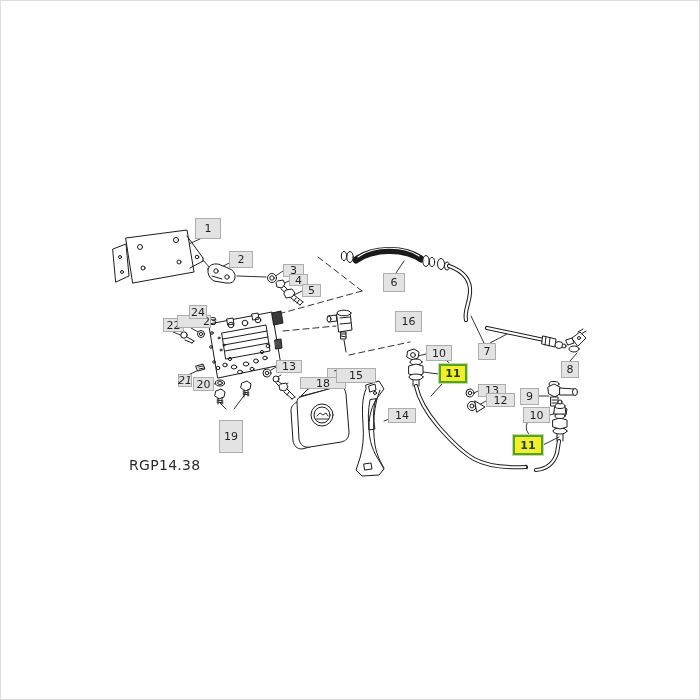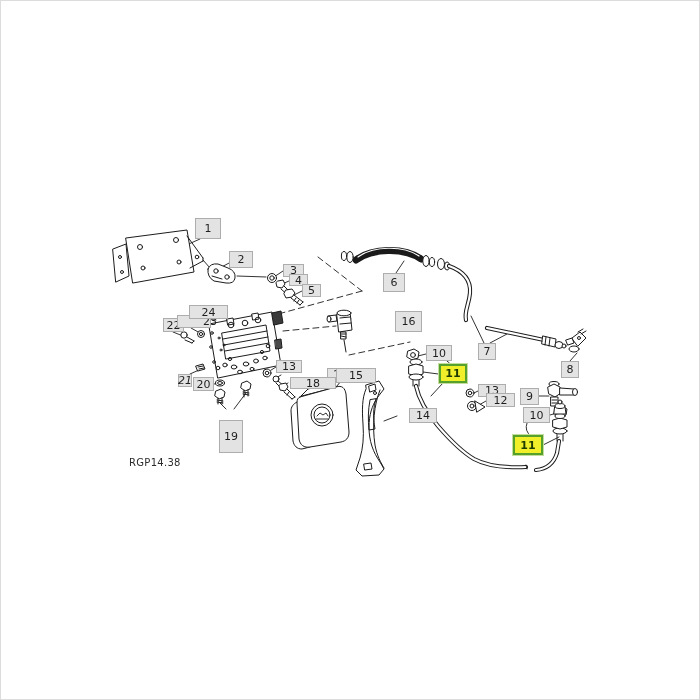--- a/index.html
+++ b/index.html
@@ -20,21 +20,21 @@
   }
   .part-label.highlighted {
     background:var(--hl-bg,#f1ef29);
     border:2px solid var(--hl-border,#56a02c);
     box-shadow:0 0 0 1px var(--hl-halo,#c4dd9d);
     color:var(--hl-text,#1e3b00);
     font-weight:bold;
   }
   .figure-code {
     position:absolute; left:129px; top:457px;
-    font-size:10px; letter-spacing:0.3px; color:#2b2b2b;
+    font-size:14px; letter-spacing:0.3px; color:#2b2b2b;
   }
 </style>
 </head>
 <body>
 
 <div class="stage">
 
   <svg class="artwork" viewBox="0 0 700 700" fill="none" stroke="#1c1c1c" stroke-width="1" stroke-linecap="round" stroke-linejoin="round">
 
     <g stroke-width="0.9" stroke-dasharray="6 4">
@@ -275,27 +275,27 @@
       <div class="part-label" style="left: 561px; top: 361px; width: 18px; height: 17px;">8</div>
       <div class="part-label" style="left: 520px; top: 388px; width: 19px; height: 17px;">9</div>
       <div class="part-label" style="left: 426px; top: 345px; width: 26px; height: 16px;">10</div>
       <div class="part-label highlighted" style="left: 439px; top: 364px; width: 28px; height: 19px;">11</div>
       <div class="part-label" style="left: 478px; top: 384px; width: 28px; height: 13px;">13</div>
       <div class="part-label" style="left: 486px; top: 393px; width: 29px; height: 14px;">12</div>
       <div class="part-label" style="left: 523px; top: 407px; width: 27px; height: 16px;">10</div>
       <div class="part-label highlighted" style="left: 513px; top: 435px; width: 30px; height: 20px;">11</div>
       <div class="part-label" style="left: 276px; top: 360px; width: 26px; height: 13px;">13</div>
       <div class="part-label" style="left: 281px; top: 368px; width: 26px; height: 13px; margin-left: 46px;">17</div>
-      <div class="part-label" style="left: 290px; top: 377px; width: 46px; height: 12px;">18</div>
-      <div class="part-label" style="left: 409px; top: 408px; width: 28px; height: 15px;">14</div>
+      <div class="part-label" style="left: 300px; top: 377px; width: 46px; height: 12px;">18</div>
+      <div class="part-label" style="left: 388px; top: 408px; width: 28px; height: 15px;">14</div>
       <div class="part-label" style="left: 336px; top: 368px; width: 40px; height: 15px;">15</div>
       <div class="part-label" style="left: 351px; top: 311px; width: 27px; height: 21px; margin-left: 44px;">16</div>
       <div class="part-label" style="left: 219px; top: 420px; width: 24px; height: 33px;">19</div>
       <div class="part-label" style="left: 193px; top: 377px; width: 21px; height: 14px;">20</div>
       <div class="part-label" style="left: 178px; top: 374px; width: 14px; height: 13px; font-style: italic;">21</div>
       <div class="part-label" style="left: 163px; top: 318px; width: 21px; height: 14px;">22</div>
       <div class="part-label" style="left: 177px; top: 315px; width: 21px; height: 13px; padding-left: 32px;">23</div>
-      <div class="part-label" style="left: 189px; top: 305px; width: 39px; height: 14px;">24</div>
+      <div class="part-label" style="left: 189px; top: 305px; width: 18px; height: 14px;">24</div>
     </div>
 
   <div class="figure-code">RGP14.38</div>
 
 </div>
 
 </body></html>

